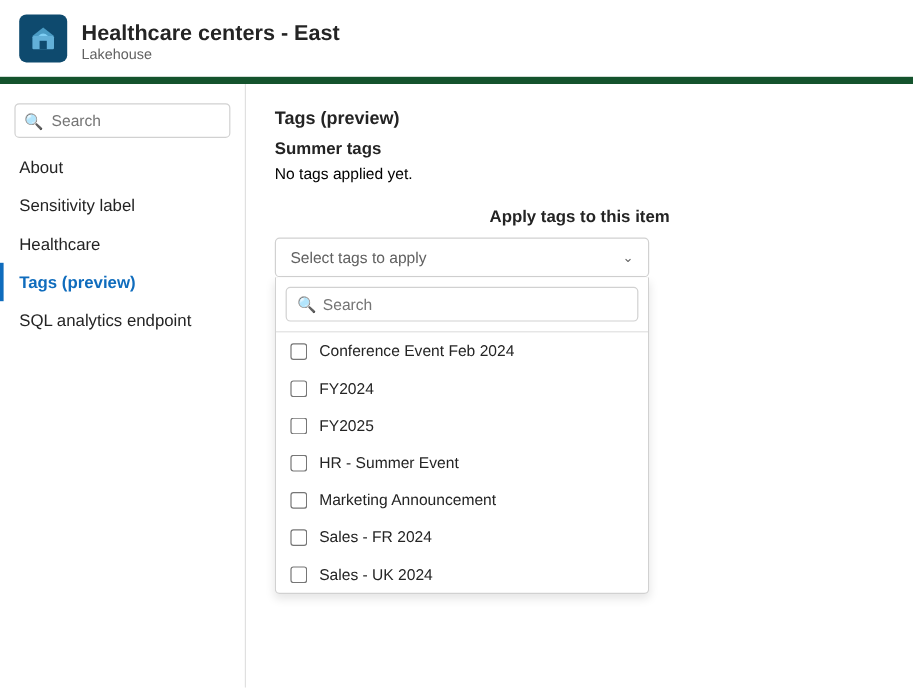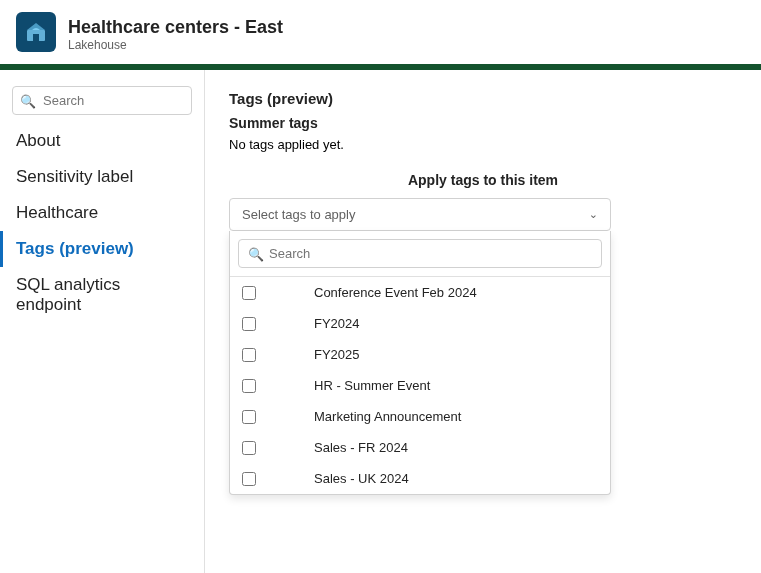--- a/index.html
+++ b/index.html
@@ -11,46 +11,46 @@
     .header-text .title { font-size: 18px; font-weight: 600; color: #242424; }
     .header-text .subtitle { font-size: 12px; color: #616161; }
 
     .layout { display: flex; height: calc(573px - 65px); }
 
     .sidebar { width: 205px; border-right: 1px solid #e0e0e0; padding: 8px 0; flex-shrink: 0; }
     .sidebar-search { margin: 8px 12px; position: relative; }
     .sidebar-search input { width: 100%; padding: 6px 10px 6px 30px; border: 1px solid #d1d1d1; border-radius: 4px; font-size: 13px; color: #616161; outline: none; }
     .sidebar-search .search-icon { position: absolute; left: 8px; top: 50%; transform: translateY(-50%); color: #616161; font-size: 13px; }
 
-    .sidebar-item { padding: 8px 16px; cursor: pointer; font-size: 17px; color: #242424; }
+    .sidebar-item { padding: 8px 16px; cursor: pointer; font-size: 14px; color: #242424; }
     .sidebar-item.active { border-left: 3px solid #0f6cbd; font-weight: 600; padding-left: 13px; color: #0f6cbd; }
 
     .main { flex: 1; padding: 20px 24px; overflow-y: auto; }
     .section-title { font-size: 15px; font-weight: 700; margin-bottom: 8px; }
     .description { font-size: 13px; color: #242424; margin-bottom: 16px; }
     .learn-more { color: #0f6cbd; text-decoration: none; }
 
     .applied-tags-label { font-size: 14px; font-weight: 600; margin-bottom: 6px; }
     .no-tags { font-size: 13px; color: #000000; margin-bottom: 20px; }
 
     .apply-tags-label { font-size: 14px; font-weight: 600; margin-bottom: 10px; text-align: center; }
 
-    .dropdown-container { position: relative; width: 382px; }
+    .dropdown-container { position: relative; width: 312px; }
     .dropdown-trigger { display: flex; align-items: center; justify-content: space-between; padding: 8px 12px; border: 1px solid #d1d1d1; border-radius: 4px; cursor: pointer; font-size: 13px; color: #616161; background: #fff; user-select: none; }
     .chevron { font-size: 11px; color: #616161; }
 
     .dropdown-panel { position: absolute; top: 100%; left: 0; width: 100%; border: 1px solid #d1d1d1; border-top: none; background: #fff; z-index: 10; border-radius: 0 0 4px 4px; box-shadow: 0 4px 8px rgba(0,0,0,0.1); }
     .dropdown-search { padding: 8px; border-bottom: 1px solid #e0e0e0; position: relative; }
     .dropdown-search input { width: 100%; padding: 6px 10px 6px 30px; border: 1px solid #d1d1d1; border-radius: 4px; font-size: 13px; outline: none; }
     .dropdown-search .search-icon { position: absolute; left: 18px; top: 50%; transform: translateY(-50%); color: #616161; font-size: 13px; }
 
     .dropdown-list { max-height: 220px; overflow-y: auto; }
     .dropdown-item { display: flex; align-items: center; padding: 8px 12px; font-size: 13px; cursor: pointer; }
     .dropdown-item input[type="checkbox"] { margin-right: 10px; width: 14px; height: 14px; flex-shrink: 0; }
-    .dropdown-item label { cursor: pointer; margin-left: 48px; }
+    .dropdown-item label { cursor: pointer; }
 
     .ext-link-icon { display: inline-block; width: 14px; height: 14px; vertical-align: middle; margin-left: 4px; }
   </style>
 </head>
 <body>
 
 <div class="header">
   <div class="header-icon">
     <svg viewBox="0 0 24 24" fill="none" xmlns="http://www.w3.org/2000/svg">
       <rect x="3" y="10" width="18" height="11" rx="1" fill="#62b0d8"></rect>

